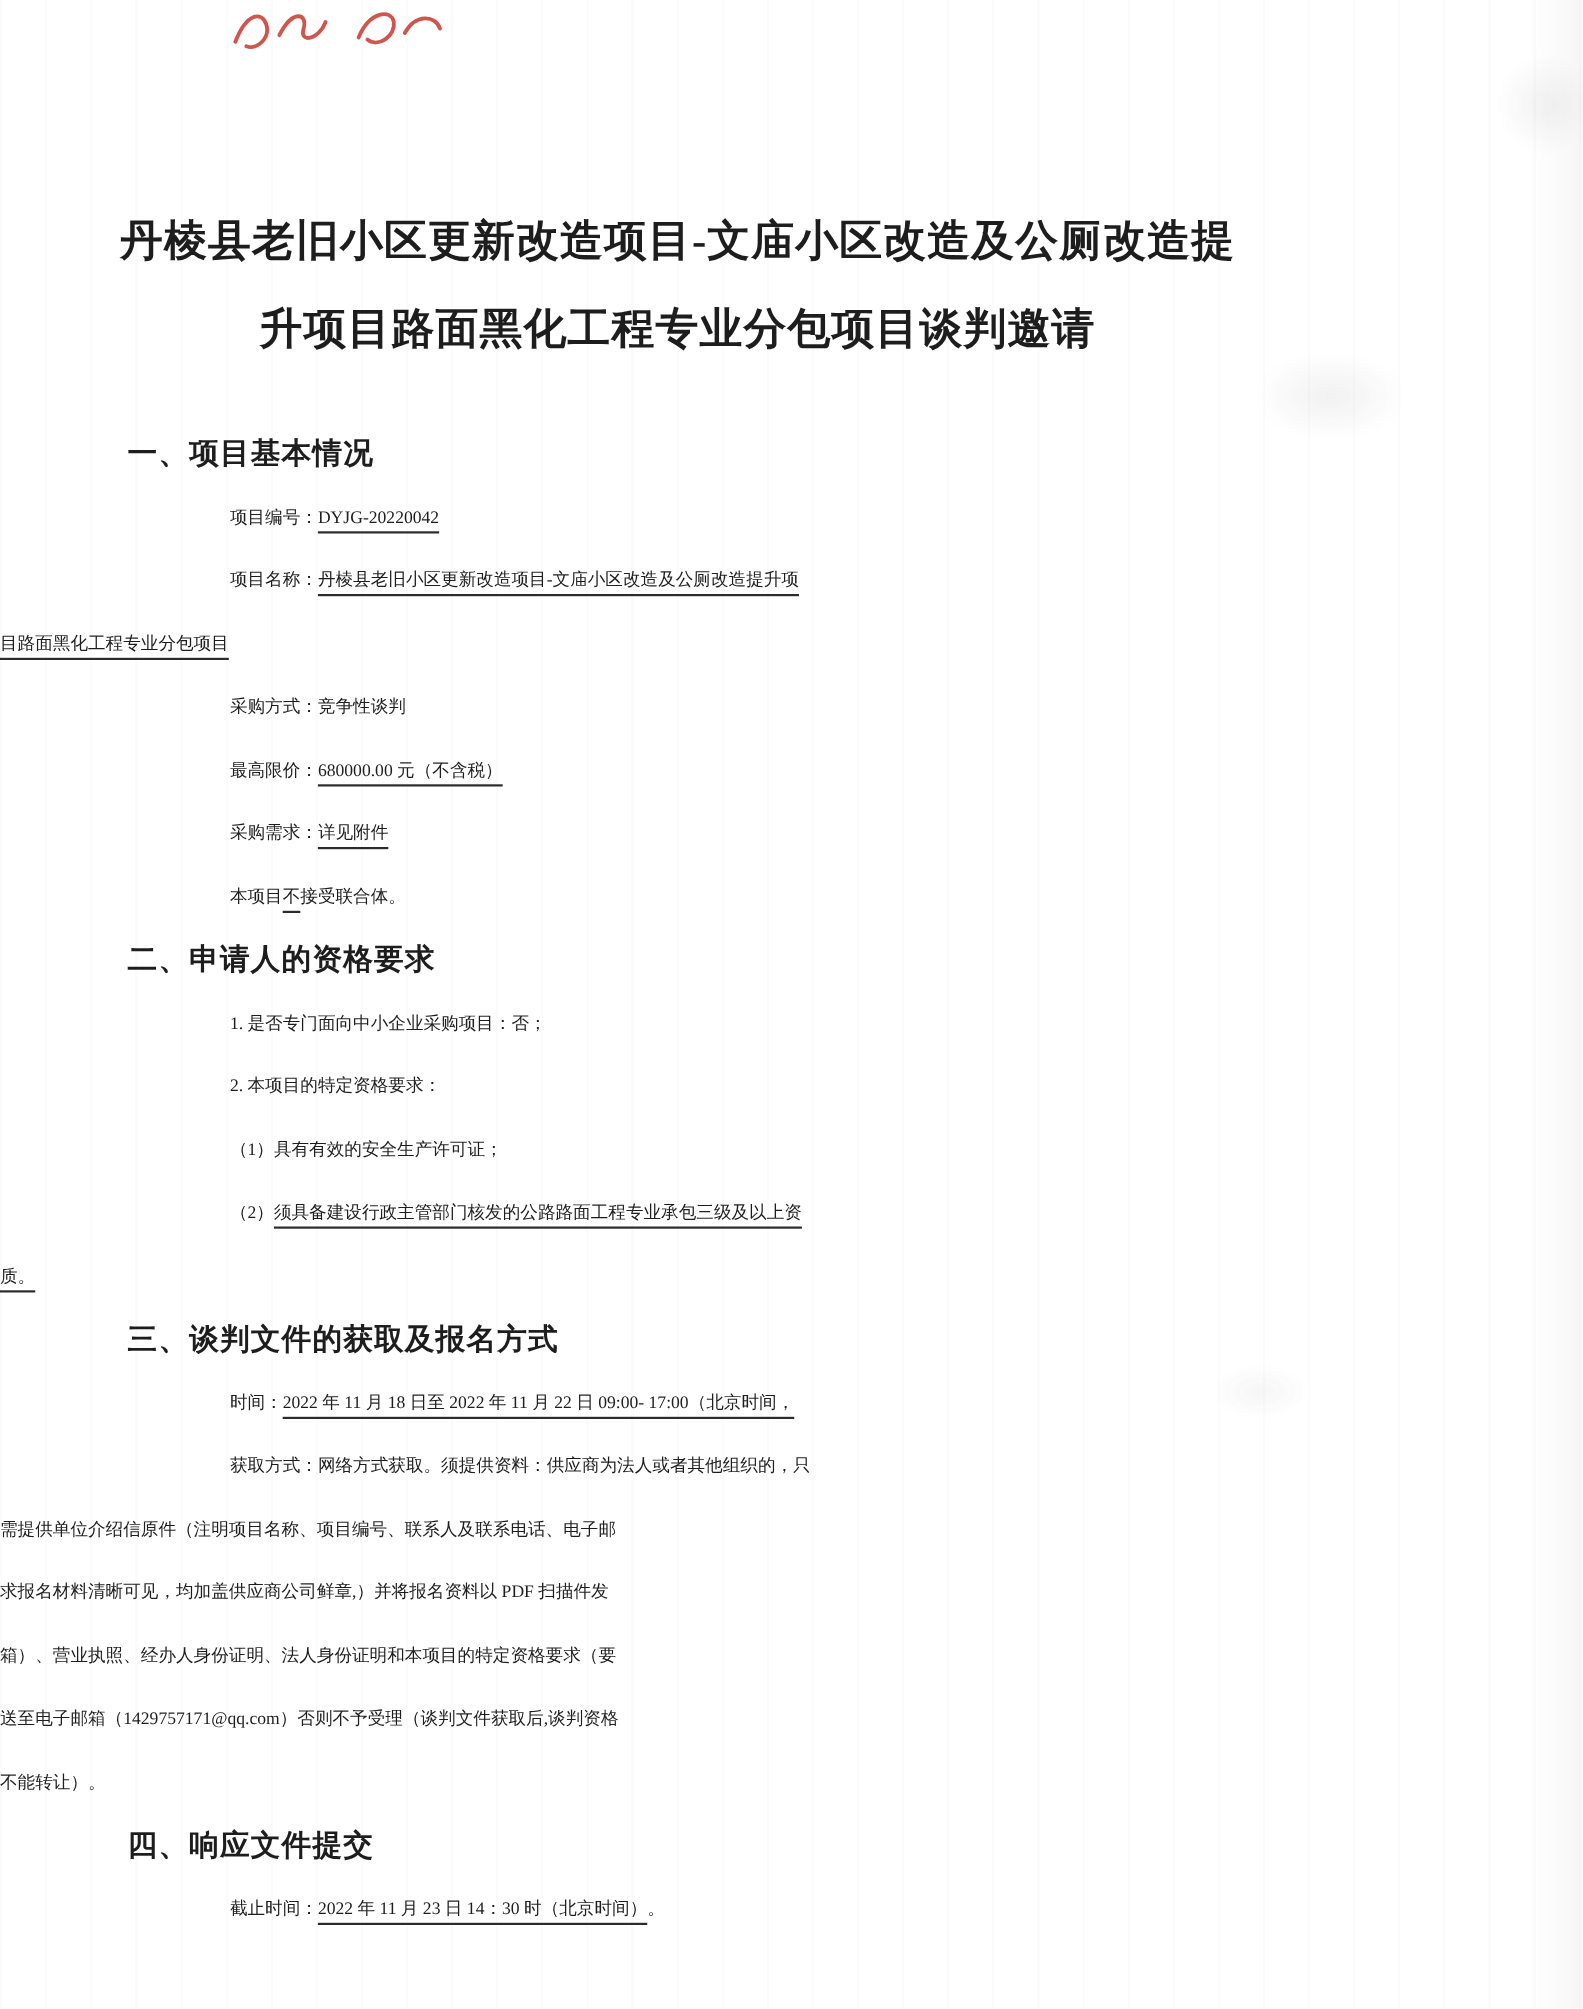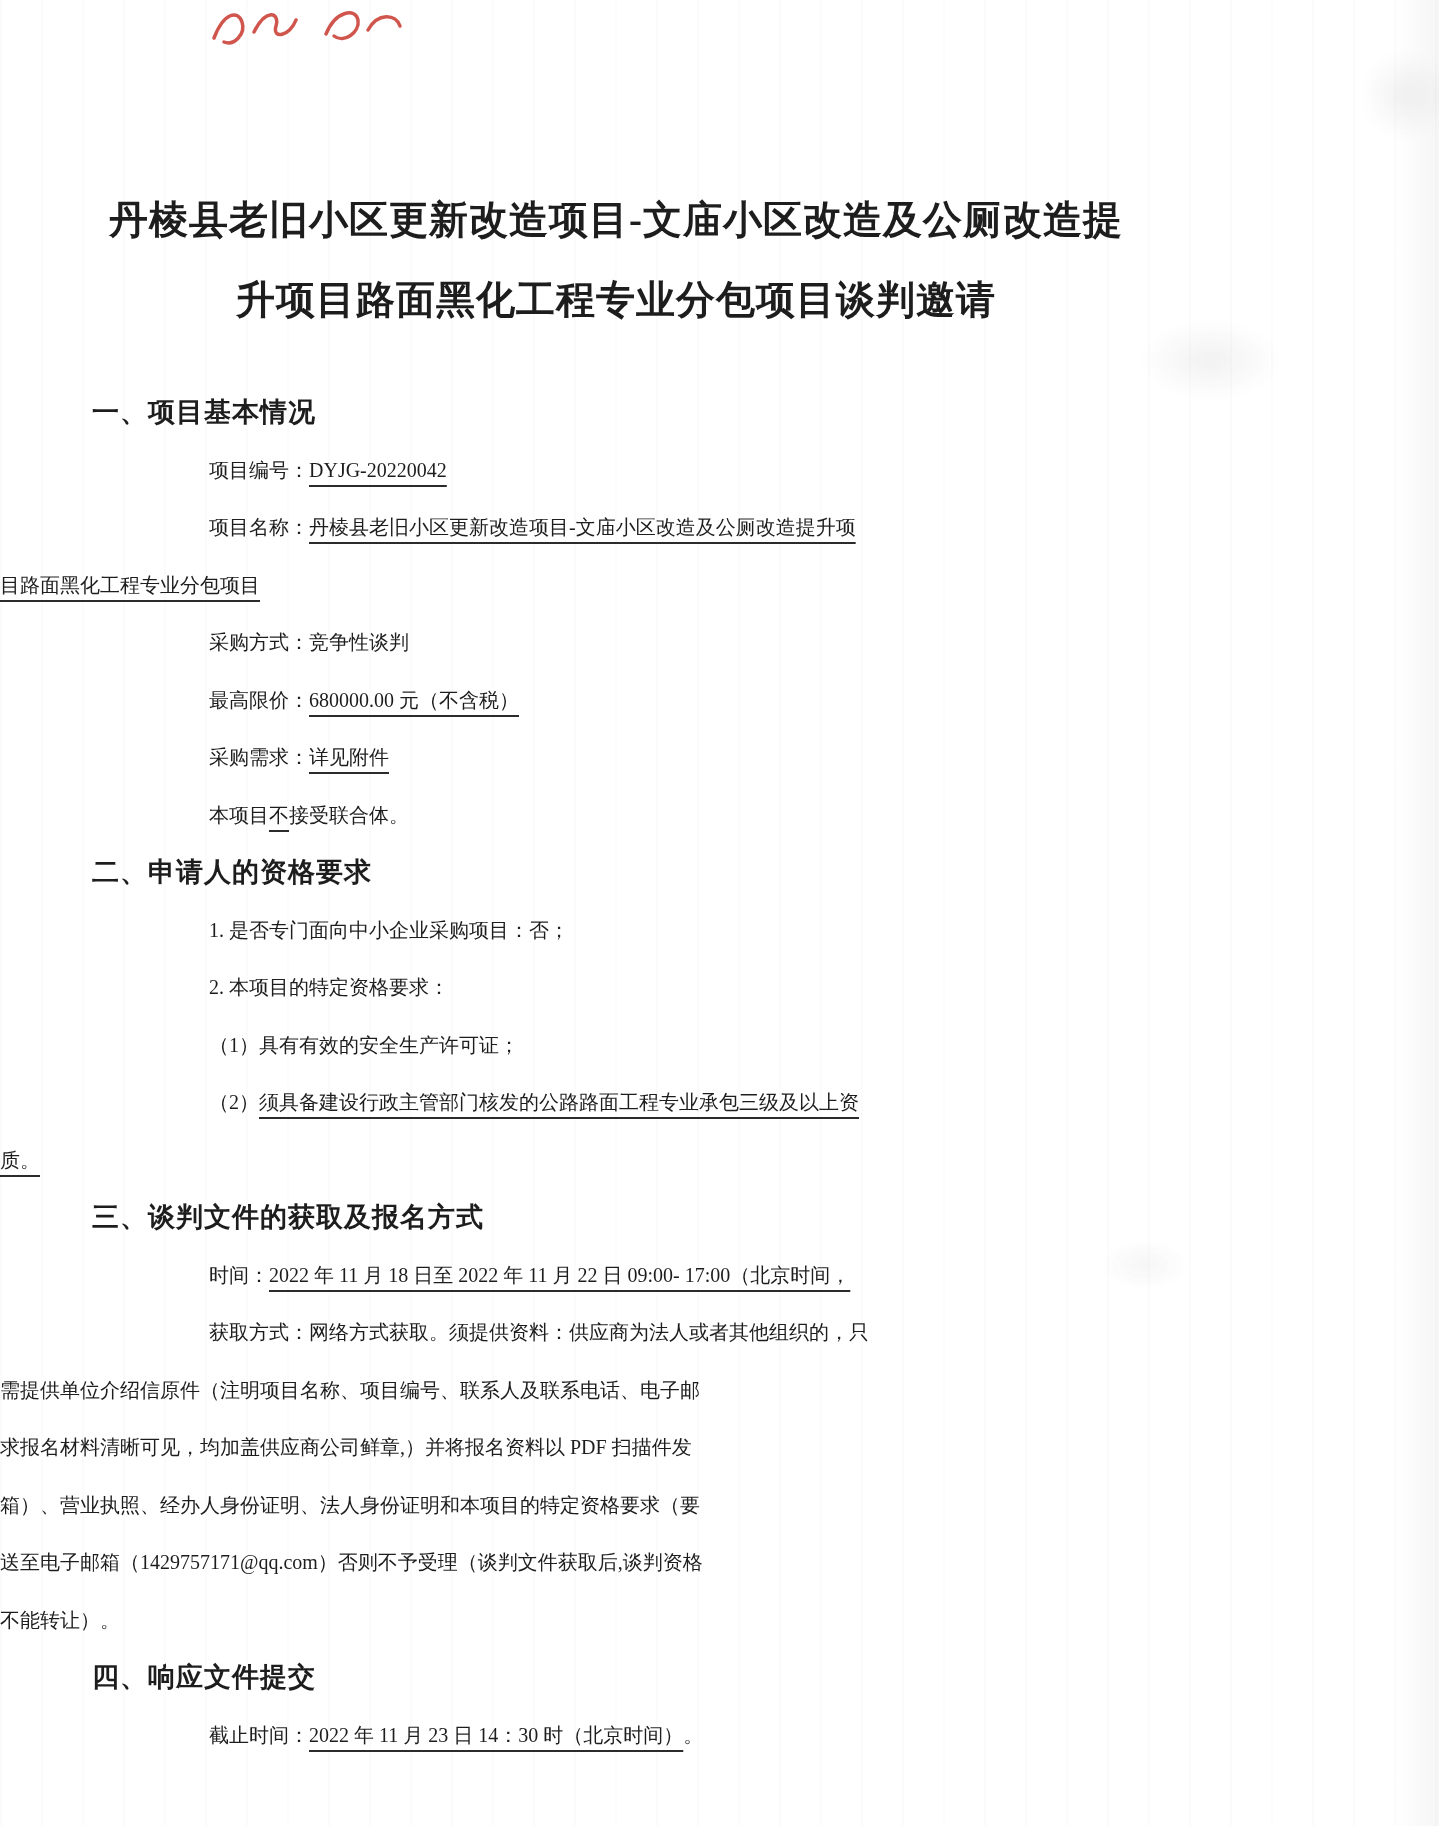--- a/index.html
+++ b/index.html
@@ -47,25 +47,25 @@
     letter-spacing: 1px;
   }
   .title .tl { display: block; }
 
   .doc-body { margin-top: 44px; }
 
   .line {
     margin: 0;
     height: 57.5px;
     line-height: 57.5px;
-    font-size: 20px;
+    font-size: 16px;
     white-space: nowrap;
   }
   .line.h {
-    margin-left: 92px;
+    margin-left: 116px;
     font-family: "Liberation Sans", sans-serif;
     font-weight: 700;
     font-size: 27px;
     letter-spacing: 1px;
   }
   .line.i { margin-left: 209px; }
   .line.c { }
 
   .u {
     text-decoration: underline;

